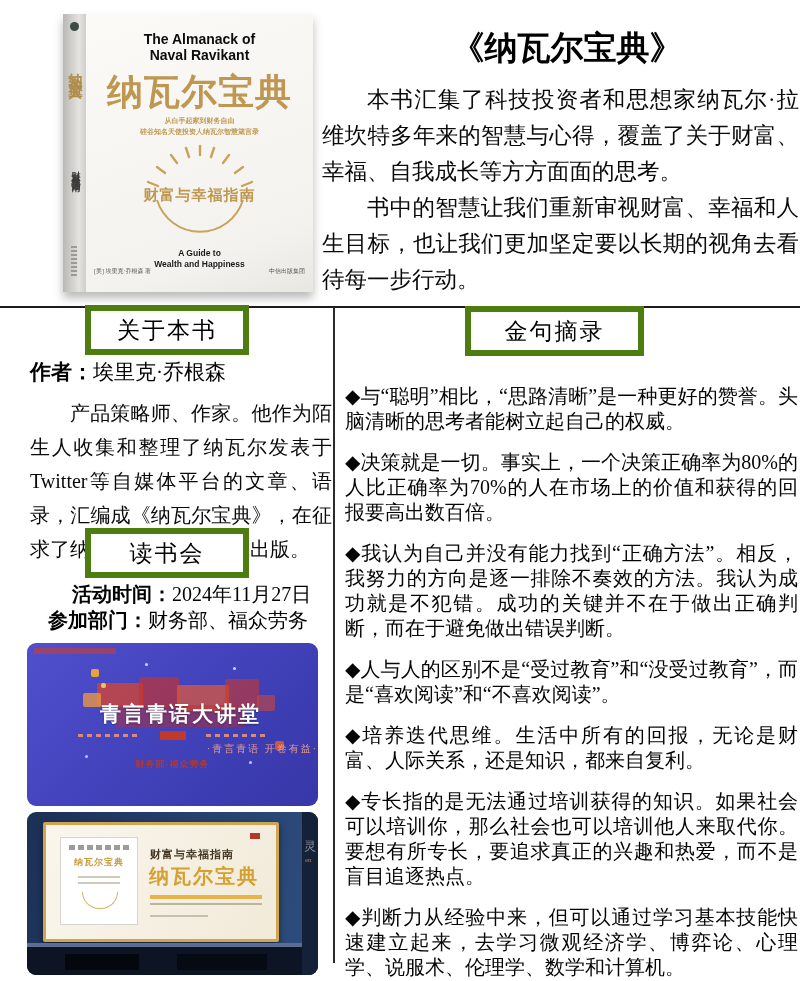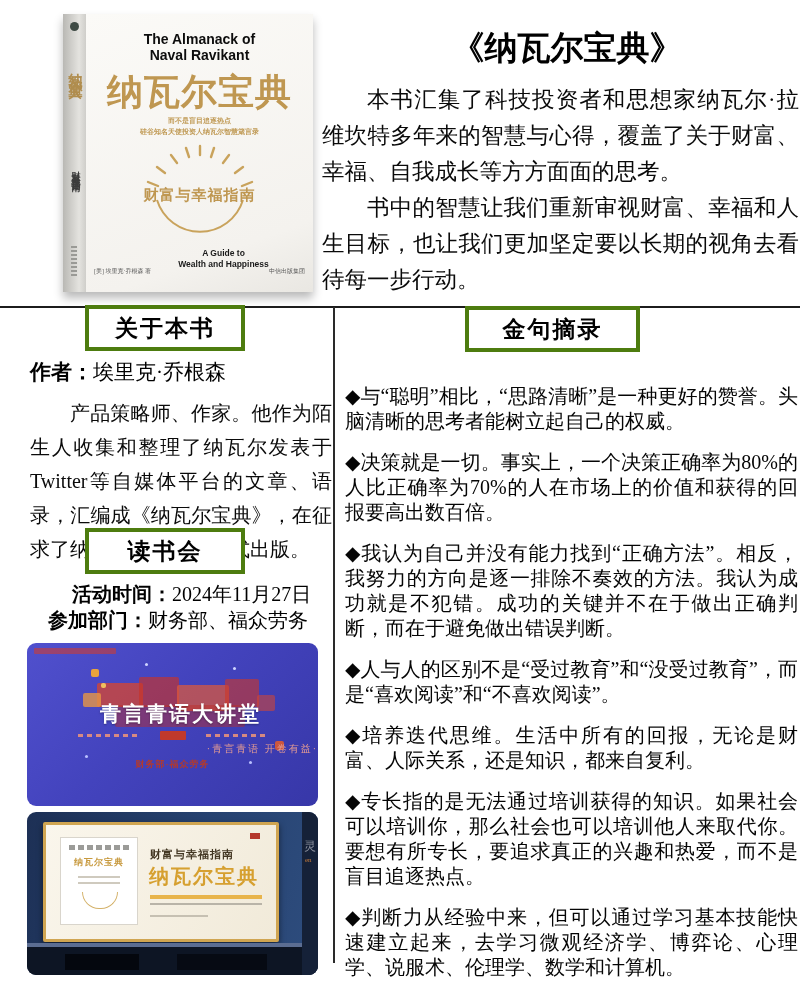--- a/index.html
+++ b/index.html
@@ -17,31 +17,31 @@
   .spine-title{position:absolute;left:3px;top:48px;writing-mode:vertical-rl;font-weight:bold;font-size:14px;letter-spacing:3px;color:#b08d4e;}
   .spine-sub{position:absolute;left:6px;top:150px;writing-mode:vertical-rl;font-weight:bold;font-size:9px;letter-spacing:2px;color:#3c3c3c;}
   .spine-credit{position:absolute;left:8px;top:232px;width:6px;height:30px;background:repeating-linear-gradient(to bottom,#9a9a96 0 2px,transparent 2px 4px);}
   .cover{position:absolute;left:23px;top:0;width:227px;height:100%;background:linear-gradient(160deg,#fbfaf7,#f4f2ee 80%,#e9e7e2);}
   .cover-eng{position:absolute;left:0;top:18px;width:100%;text-align:center;font-family:"Liberation Sans",sans-serif;font-weight:bold;font-size:14px;line-height:1.12;color:#0d0d0d;}
   .cover-cn{position:absolute;left:0;top:54px;width:100%;text-align:center;font-weight:bold;font-size:36px;letter-spacing:1px;color:#bf9751;}
   .cover-subs{position:absolute;left:0;top:102px;width:100%;text-align:center;font-size:7px;line-height:1.5;color:#c09a55;font-weight:bold;}
   .sun{position:absolute;left:50%;top:128px;transform:translateX(-50%);width:140px;height:100px;}
   .sun svg{position:absolute;left:0;top:0;}
   .sun-text{position:absolute;left:0;top:44px;width:100%;text-align:center;font-weight:bold;font-size:15px;color:#bf9751;letter-spacing:1px;}
-  .cover-guide{position:absolute;left:0;top:234px;width:100%;text-align:center;font-family:"Liberation Sans",sans-serif;font-weight:bold;font-size:8.5px;line-height:1.25;color:#1a1a1a;margin-left:24px;}
+  .cover-guide{position:absolute;left:0;top:234px;width:100%;text-align:center;font-family:"Liberation Sans",sans-serif;font-weight:bold;font-size:8.5px;line-height:1.25;color:#1a1a1a;}
   .cover-author{position:absolute;left:8px;bottom:16px;font-size:6px;color:#555;}
   .cover-pub{position:absolute;right:8px;bottom:16px;font-size:6px;color:#555;}
 
   
   .intro-title{position:absolute;left:336px;top:26px;width:462px;text-align:center;font-size:33px;font-weight:bold;color:#000;}
   .intro-body{position:absolute;left:322px;top:82px;width:477px;font-size:22.5px;line-height:36px;color:#0a0a0a;text-align:justify;}
   .intro-body p{margin:0;text-indent:2em;}
 
   
-  .hbox{position:absolute;border:4px solid #4d7c0f;background:#fff;display:flex;align-items:center;justify-content:center;font-weight:bold;font-size:23px;letter-spacing:2px;color:#000;}
+  .hbox{position:absolute;border:6px solid #4d7c0f;background:#fff;display:flex;align-items:center;justify-content:center;font-weight:normal;font-size:23px;letter-spacing:2px;color:#000;}
   .box-about{left:85px;top:305px;width:152px;height:38px;}
   .box-club{left:85px;top:528px;width:152px;height:38px;}
   .box-quotes{left:465px;top:306px;width:167px;height:38px;}
 
   
   .author-line{position:absolute;left:30px;top:358px;font-size:21px;color:#000;}
   .author-line .lbl{font-weight:bold;}
   .bio{position:absolute;left:30px;top:396px;width:302px;font-size:20px;line-height:34px;text-align:justify;text-indent:2em;color:#0a0a0a;margin:0;}
   .meta-line{position:absolute;left:48px;font-size:20px;color:#000;}
   .meta-line .lbl{font-weight:bold;}
@@ -115,21 +115,21 @@
       <div class="spine-sub">财富与幸福指南</div>
       <div class="spine-credit"></div>
     </div>
     <div class="cover">
       <div class="cover-eng">
         <span>The Almanack of</span><br>
         <span>Naval Ravikant</span>
       </div>
       <div class="cover-cn">纳瓦尔宝典</div>
       <div class="cover-subs">
-        <span>而不是盲目追逐热点</span><br>
+        <span>从白手起家到财务自由</span><br>
         <span>硅谷知名天使投资人纳瓦尔智慧箴言录</span>
       </div>
       <div class="sun">
         <svg width="140" height="100" viewBox="0 0 140 100">
           <g stroke="#c9a35c" stroke-width="2.4" stroke-linecap="round" fill="none">
             <line x1="18" y1="40" x2="28" y2="44"></line>
             <line x1="27" y1="25" x2="35" y2="31"></line>
             <line x1="41" y1="13" x2="47" y2="21"></line>
             <line x1="56" y1="6" x2="59" y2="15"></line>
             <line x1="70" y1="4" x2="70" y2="13"></line>

